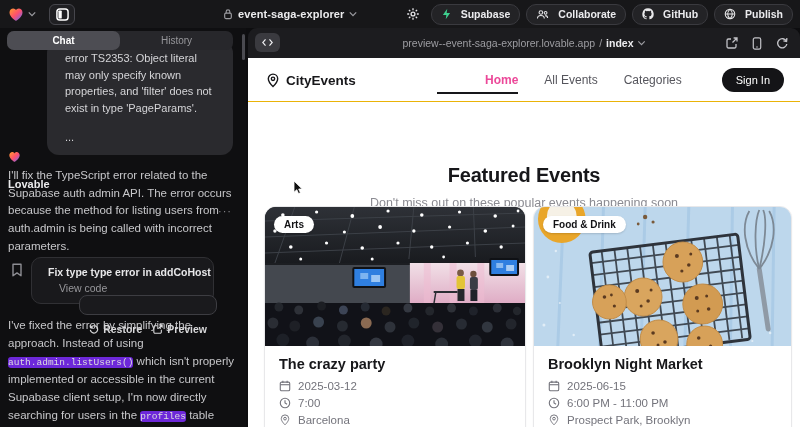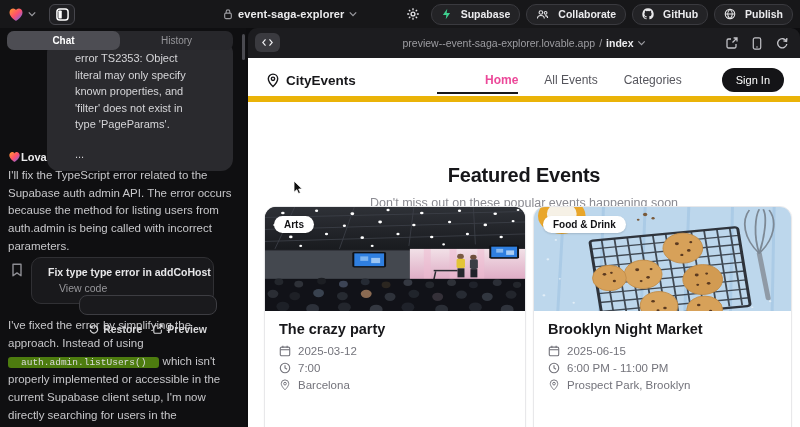--- a/index.html
+++ b/index.html
@@ -22,73 +22,73 @@
 
   
   .sidebar { position:absolute; left:0; top:28px; width:246px; height:399px; background:#0f0f11; }
   .tabbar { position:absolute; left:7px; top:3px; width:226px; height:19px; background:#27272b;
             border-radius:7px; display:flex; z-index:6; }
   .tab { flex:1; display:flex; align-items:center; justify-content:center; font-size:10px; color:#97979b; }
   .tab.active { background:#4d4d53; border-radius:7px; color:#fff; font-weight:600; }
   .scroll-thumb { position:absolute; right:1px; top:6px; width:3px; height:26px; background:#4a4a50; border-radius:2px; z-index:7; }
 
   .bubble-user { position:absolute; left:47px; top:13px; width:186px; background:#2a2a2e; border-radius:12px;
-                 padding:9px 28px; font-size:11px; line-height:1.5; color:#d5d5d8; z-index:1; }
+                 padding:9px 18px; font-size:11px; line-height:1.5; color:#d5d5d8; z-index:1; }
   .bubble-more { margin-top:13px; }
 
-  .ai-head { position:absolute; left:8px; top:123px; width:228px; display:flex; align-items:flex-start; gap:0; }
+  .ai-head { position:absolute; left:8px; top:123px; width:228px; display:flex; align-items:flex-start; gap:15px;flex-direction:column; }
   .ai-name { font-size:11px; font-weight:700; color:#ebebed; }
   .ai-dots { margin-left:auto; color:#86868b; font-size:11px; letter-spacing:1px; margin-right:4px; }
   .ai-intro { position:absolute; left:8px; top:139px; width:227px; font-size:11.5px; line-height:1.54; color:#c7c7ca; }
 
   .bookmark { position:absolute; left:11px; top:235px; }
   .tool-card { position:absolute; left:31px; top:229px; width:183px; background:#19191c; border:1px solid #303034;
                border-radius:10px; padding:8px 10px 9px 10px; z-index:2; }
   .tool-row1 { display:flex; align-items:center; gap:6px; }
   .tool-title { font-size:10.5px; color:#e8e8ea; font-weight:600; white-space:nowrap; }
   .tool-view { font-size:10.5px; color:#97979b; margin-left:17px; margin-top:4px; }
   .actions-pill { position:absolute; right:29px; top:267px; height:20px; background:#1a1a1d; border:1px solid #3d3d42;
                   border-radius:8px; display:flex; align-items:center; gap:11px; padding:0 9px; z-index:3; }
   .action-item { display:flex; align-items:center; gap:4px; font-size:10.5px; color:#d8d8da; font-weight:600;margin-top:48px; }
 
   .ai-outro { position:absolute; left:8px; top:289px; width:229px; font-size:11.5px; line-height:1.56; color:#c7c7ca; }
-  .ai-outro code { font-family:"Liberation Mono",monospace; font-size:9.5px; color:#dcdcde; background:#4d7c0f;
-                   padding:0 13px; border-radius:3px; }
+  .ai-outro code { font-family:"Liberation Mono",monospace; font-size:9.5px; color:#dcdcde; background:#6d28d9;
+                   padding:0 0; border-radius:3px; }
 
   
   .preview { position:absolute; left:248px; top:28px; width:552px; height:399px; background:#1c1c1f;
              border-radius:9px 9px 0 0; overflow:hidden; }
   .addrbar { position:relative; height:30px; }
   .code-btn { position:absolute; left:7px; top:5px; width:25px; height:19px; background:#3a3a3f; border-radius:6px;
               display:flex; align-items:center; justify-content:center; }
   .url-wrap { position:absolute; left:50%; transform:translateX(-50%); top:0; height:30px; display:flex;
               align-items:center; gap:4px; white-space:nowrap; }
   .url-host { font-size:10.5px; color:#9d9da2; }
   .url-page { font-size:10.5px; color:#ededf0; font-weight:700; }
   .addr-icons { position:absolute; right:12px; top:0; height:30px; display:flex; align-items:center; gap:14px; }
 
   .content { position:absolute; left:0; top:30px; width:552px; height:369px; background:#ffffff; color:#17171a; }
-  .site-header { position:relative; height:44px; border-bottom:6px solid #eab308; }
+  .site-header { position:relative; height:44px; border-bottom:1px solid #eab308; }
   .brand { position:absolute; left:18px; top:0; height:44px; display:flex; align-items:center; gap:6px;
            font-size:13.5px; font-weight:700; }
   .site-nav { position:absolute; left:189px; top:0; height:44px; display:flex; align-items:center; gap:26px; }
   .nav-item { font-size:12px; color:#55555c; }
   .nav-item.active { color:#ec4899; font-weight:700; position:relative;padding-left:48px; }
   .nav-item.active::after { content:""; position:absolute; left:0; right:0; bottom:-7px; height:2px; background:#17171a; }
   .signin-btn { position:absolute; right:16px; top:10px; height:24px; padding:0 14px; border-radius:999px;
                 background:#141417; color:#fff; font-size:11px; font-weight:400; display:flex; align-items:center; }
 
   .section-head { text-align:center; margin-top:62px; }
   .section-title { font-size:20px; font-weight:700; letter-spacing:-.2px; }
   .section-sub { font-size:12.5px; color:#8b8b92; margin-top:9px; }
 
   .cards { position:absolute; left:16px; top:148px; display:flex; gap:7px; }
   .card { width:262px; height:250px; border:1px solid #e8e8ea; border-radius:12px; background:#fff;
           overflow:hidden; box-shadow:0 1px 2px rgba(0,0,0,.05); }
-  .card-img { position:relative; height:104px; overflow:hidden; }
+  .card-img { position:relative; height:139px; overflow:hidden; }
   .card-img svg { width:100%; height:100%; }
   .badge { position:absolute; top:9px; left:9px; background:#fff; border-radius:999px; padding:3px 10px;
            font-size:10px; font-weight:700; color:#121215; box-shadow:0 1px 2px rgba(0,0,0,.15); }
   .card-body { padding:10px 14px; }
   .card-title { font-size:14.5px; font-weight:700; }
   .meta { margin-top:8px; }
   .meta-row { display:flex; align-items:center; gap:7px; font-size:11.5px; color:#73737b; margin-bottom:5px; }
 
   .cursor { position:absolute; left:293px; top:180px; z-index:50; pointer-events:none; }
 </style>

